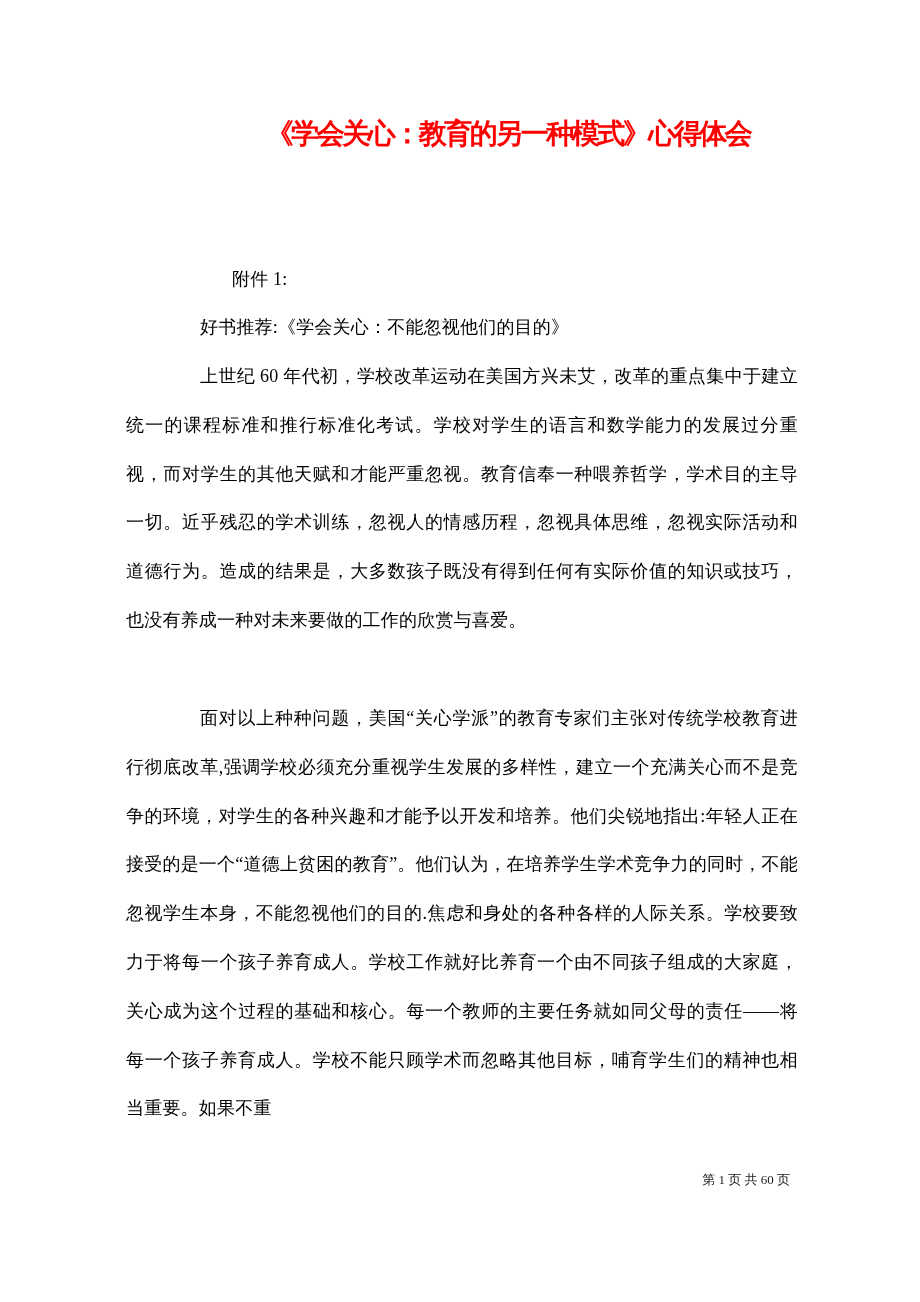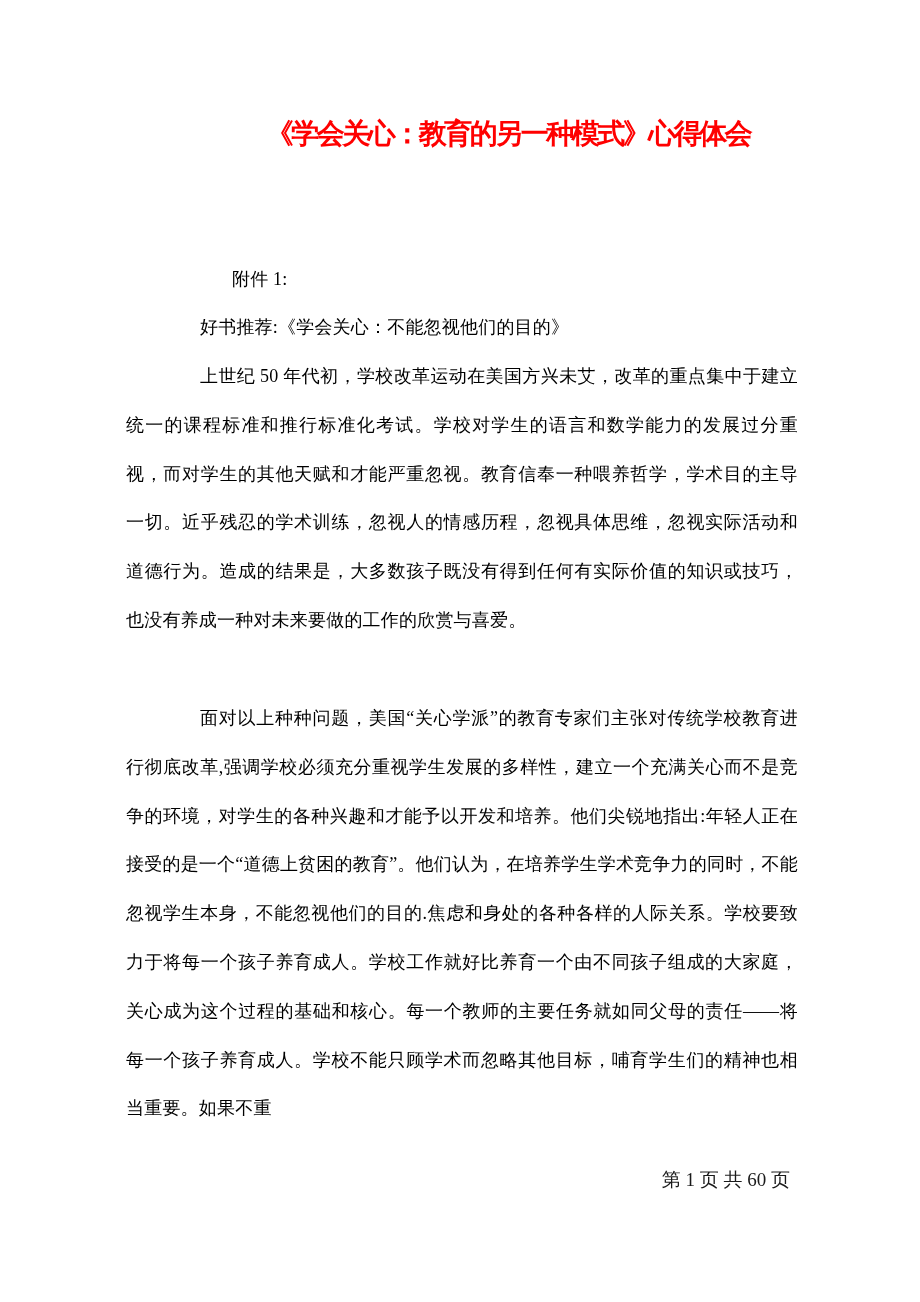--- a/index.html
+++ b/index.html
@@ -59,38 +59,38 @@
     top: 694px;
     text-indent: 74px;
     font-family: Liberation Serif, serif;
   }
   .footer {
     position: absolute;
     top: 1170px;
     left: 0;
     width: 790px;
     text-align: right;
-    font-size: 19px;
+    font-size: 13px;
     line-height: 20px;
     color: #1a1a1a;
     font-family: "Liberation Serif", "DejaVu Serif", serif;
   }
 </style>
 </head>
 <body>
 
 <div class="page">
 
   <h1 class="title" style="color: rgb(255, 0, 0);">《学会关心：教育的另一种模式》心得体会</h1>
 
   <div class="bodytext attachment">附件 1:</div>
 
   <div class="bodytext recommendation">好书推荐:《学会关心：不能忽视他们的目的》</div>
 
-  <div class="bodytext para1">上世纪 50 年代初，学校改革运动在美国方兴未艾，改革的重点集中于建立统一的课程标准和推行标准化考试。学校对学生的语言和数学能力的发展过分重视，而对学生的其他天赋和才能严重忽视。教育信奉一种喂养哲学，学术目的主导一切。近乎残忍的学术训练，忽视人的情感历程，忽视具体思维，忽视实际活动和道德行为。造成的结果是，大多数孩子既没有得到任何有实际价值的知识或技巧，也没有养成一种对未来要做的工作的欣赏与喜爱。</div>
+  <div class="bodytext para1">上世纪 60 年代初，学校改革运动在美国方兴未艾，改革的重点集中于建立统一的课程标准和推行标准化考试。学校对学生的语言和数学能力的发展过分重视，而对学生的其他天赋和才能严重忽视。教育信奉一种喂养哲学，学术目的主导一切。近乎残忍的学术训练，忽视人的情感历程，忽视具体思维，忽视实际活动和道德行为。造成的结果是，大多数孩子既没有得到任何有实际价值的知识或技巧，也没有养成一种对未来要做的工作的欣赏与喜爱。</div>
 
   <div class="bodytext para2">面对以上种种问题，美国“关心学派”的教育专家们主张对传统学校教育进行彻底改革,强调学校必须充分重视学生发展的多样性，建立一个充满关心而不是竞争的环境，对学生的各种兴趣和才能予以开发和培养。他们尖锐地指出:年轻人正在接受的是一个“道德上贫困的教育”。他们认为，在培养学生学术竞争力的同时，不能忽视学生本身，不能忽视他们的目的.焦虑和身处的各种各样的人际关系。学校要致力于将每一个孩子养育成人。学校工作就好比养育一个由不同孩子组成的大家庭，关心成为这个过程的基础和核心。每一个教师的主要任务就如同父母的责任——将每一个孩子养育成人。学校不能只顾学术而忽略其他目标，哺育学生们的精神也相当重要。如果不重</div>
 
   <div class="footer">
     <span>第 1 页 共 60 页</span>
   </div>
 
 </div>
 
 </body></html>

